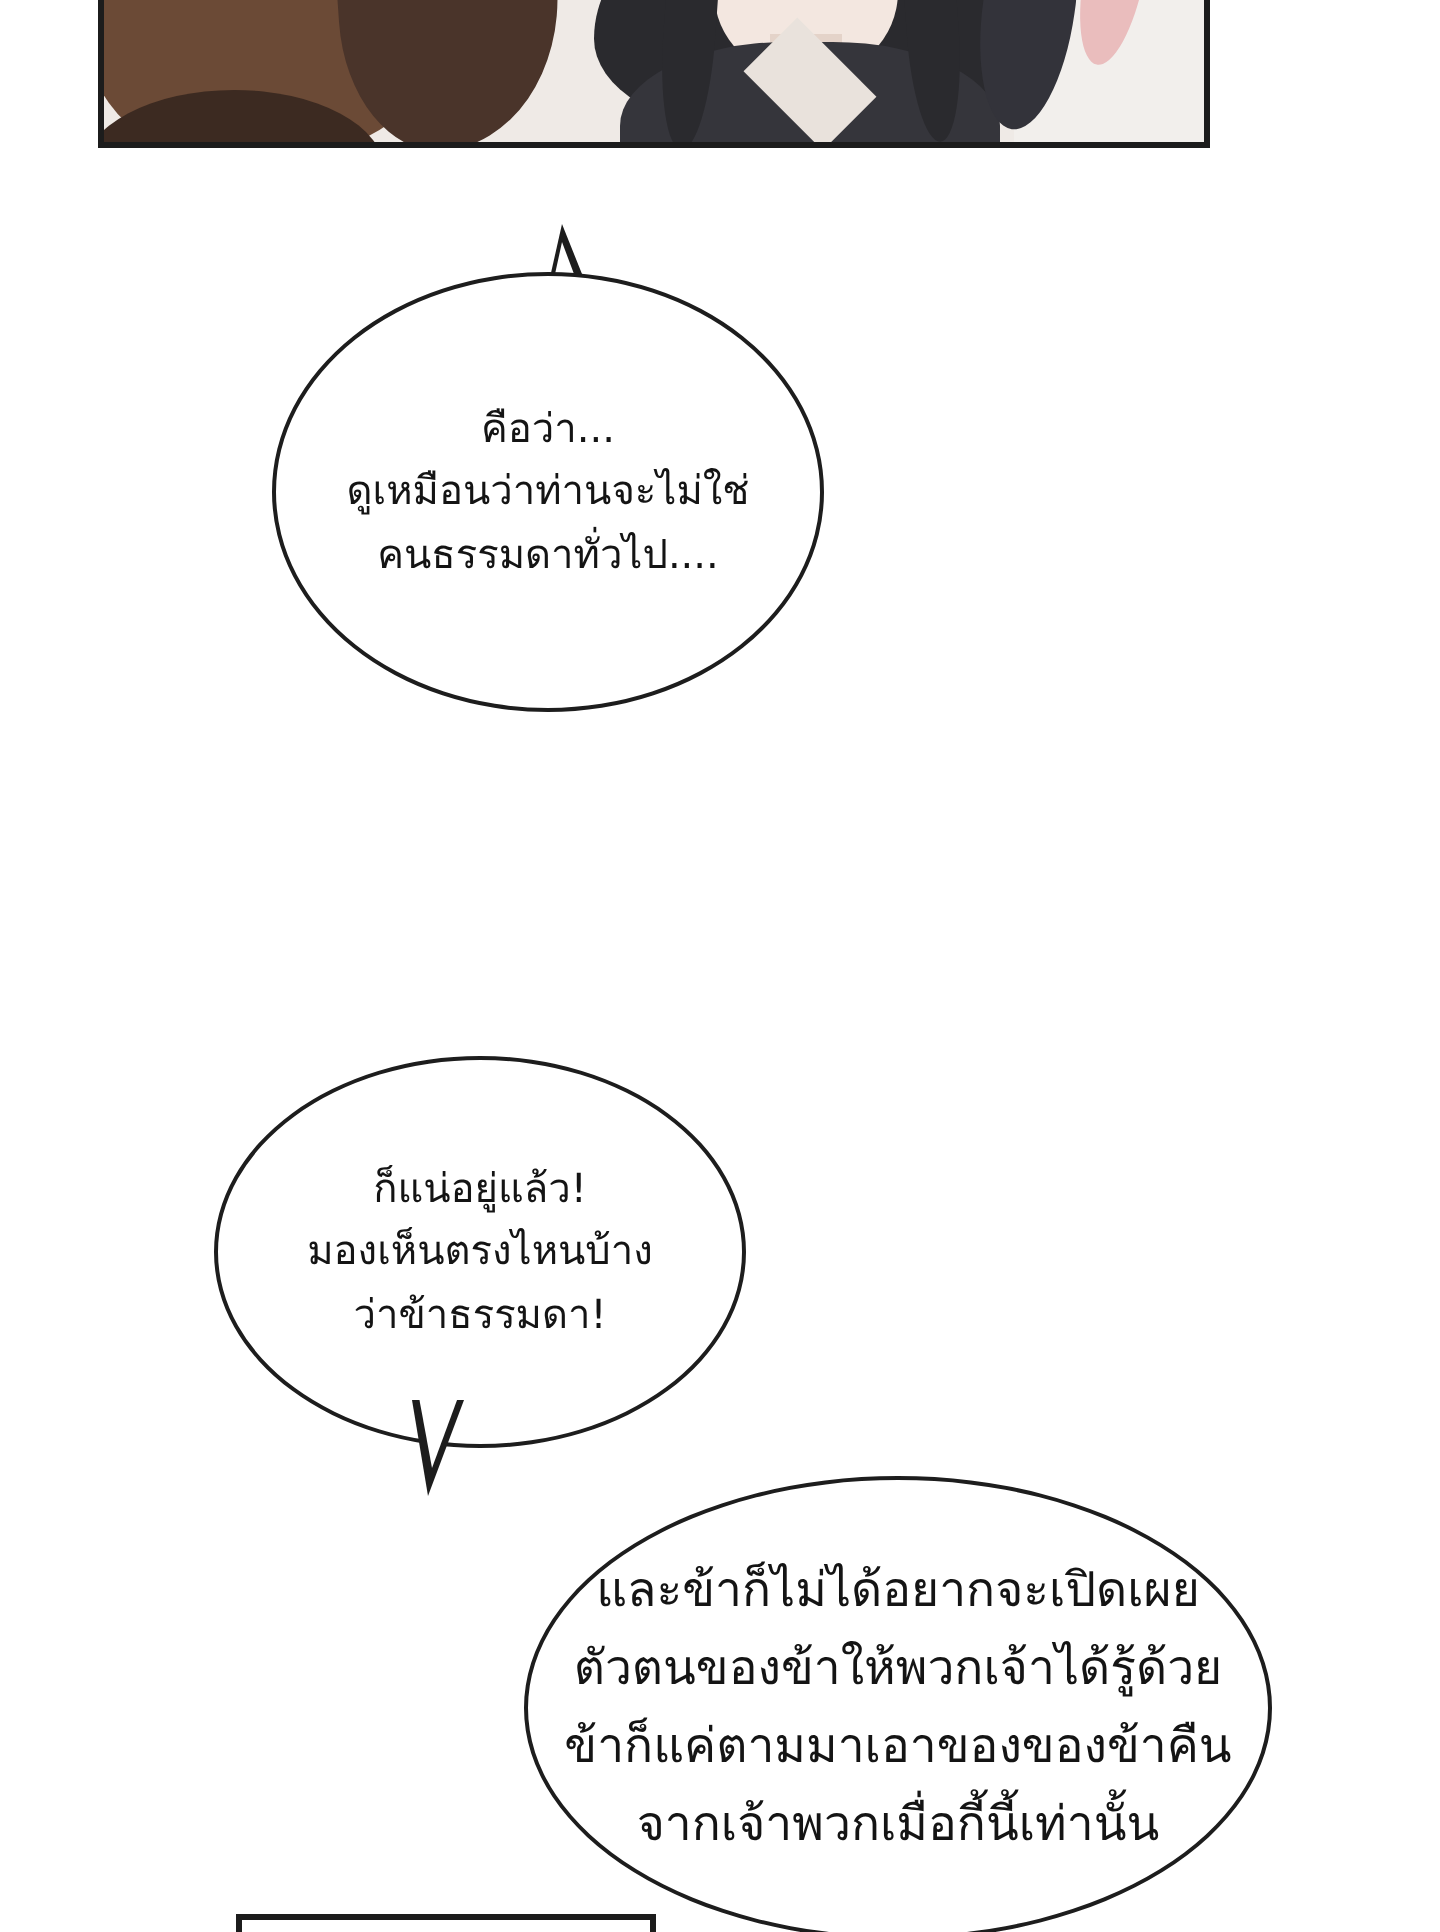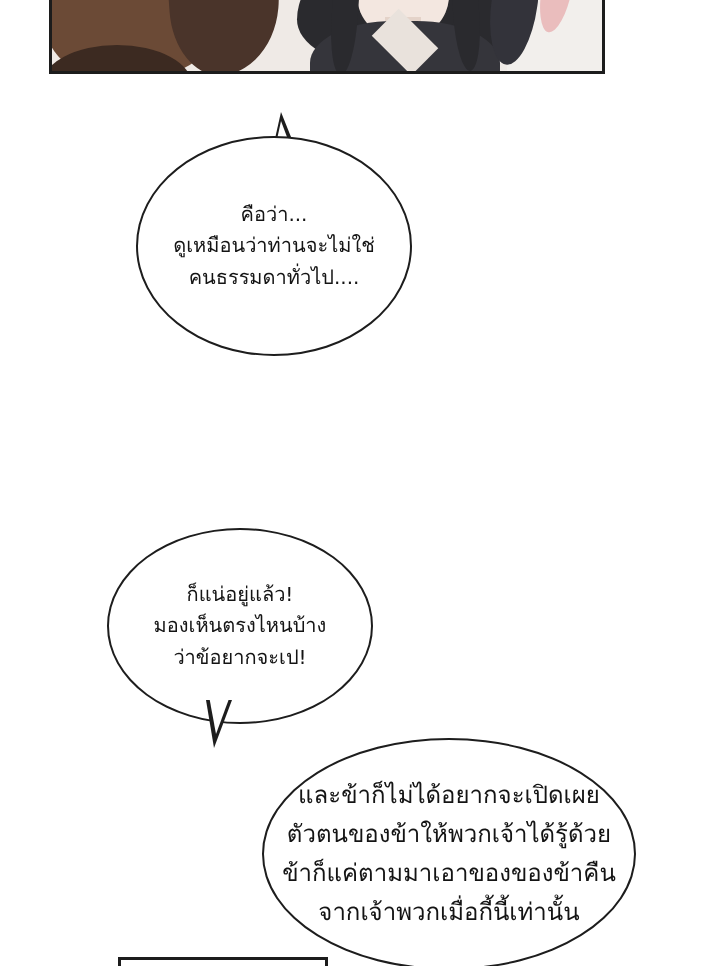--- a/index.html
+++ b/index.html
@@ -285,21 +285,21 @@
   <div class="tail tail-1-in"></div>
   <div class="bubble" id="bubble-1">
     <div class="bubble-text">คือว่า...
 ดูเหมือนว่าท่านจะไม่ใช่
 คนธรรมดาทั่วไป....</div>
   </div>
 
   <div class="bubble" id="bubble-2">
     <div class="bubble-text">ก็แน่อยู่แล้ว!
 มองเห็นตรงไหนบ้าง
-ว่าข้อยากจะเป!</div>
+ว่าข้าธรรมดา!</div>
   </div>
   <div class="tail tail-2"></div>
   <div class="tail tail-2-in"></div>
 
   <div class="bubble" id="bubble-3">
     <div class="bubble-text">และข้าก็ไม่ได้อยากจะเปิดเผย
 ตัวตนของข้าให้พวกเจ้าได้รู้ด้วย
 ข้าก็แค่ตามมาเอาของของข้าคืน
 จากเจ้าพวกเมื่อกี้นี้เท่านั้น</div>
   </div>

